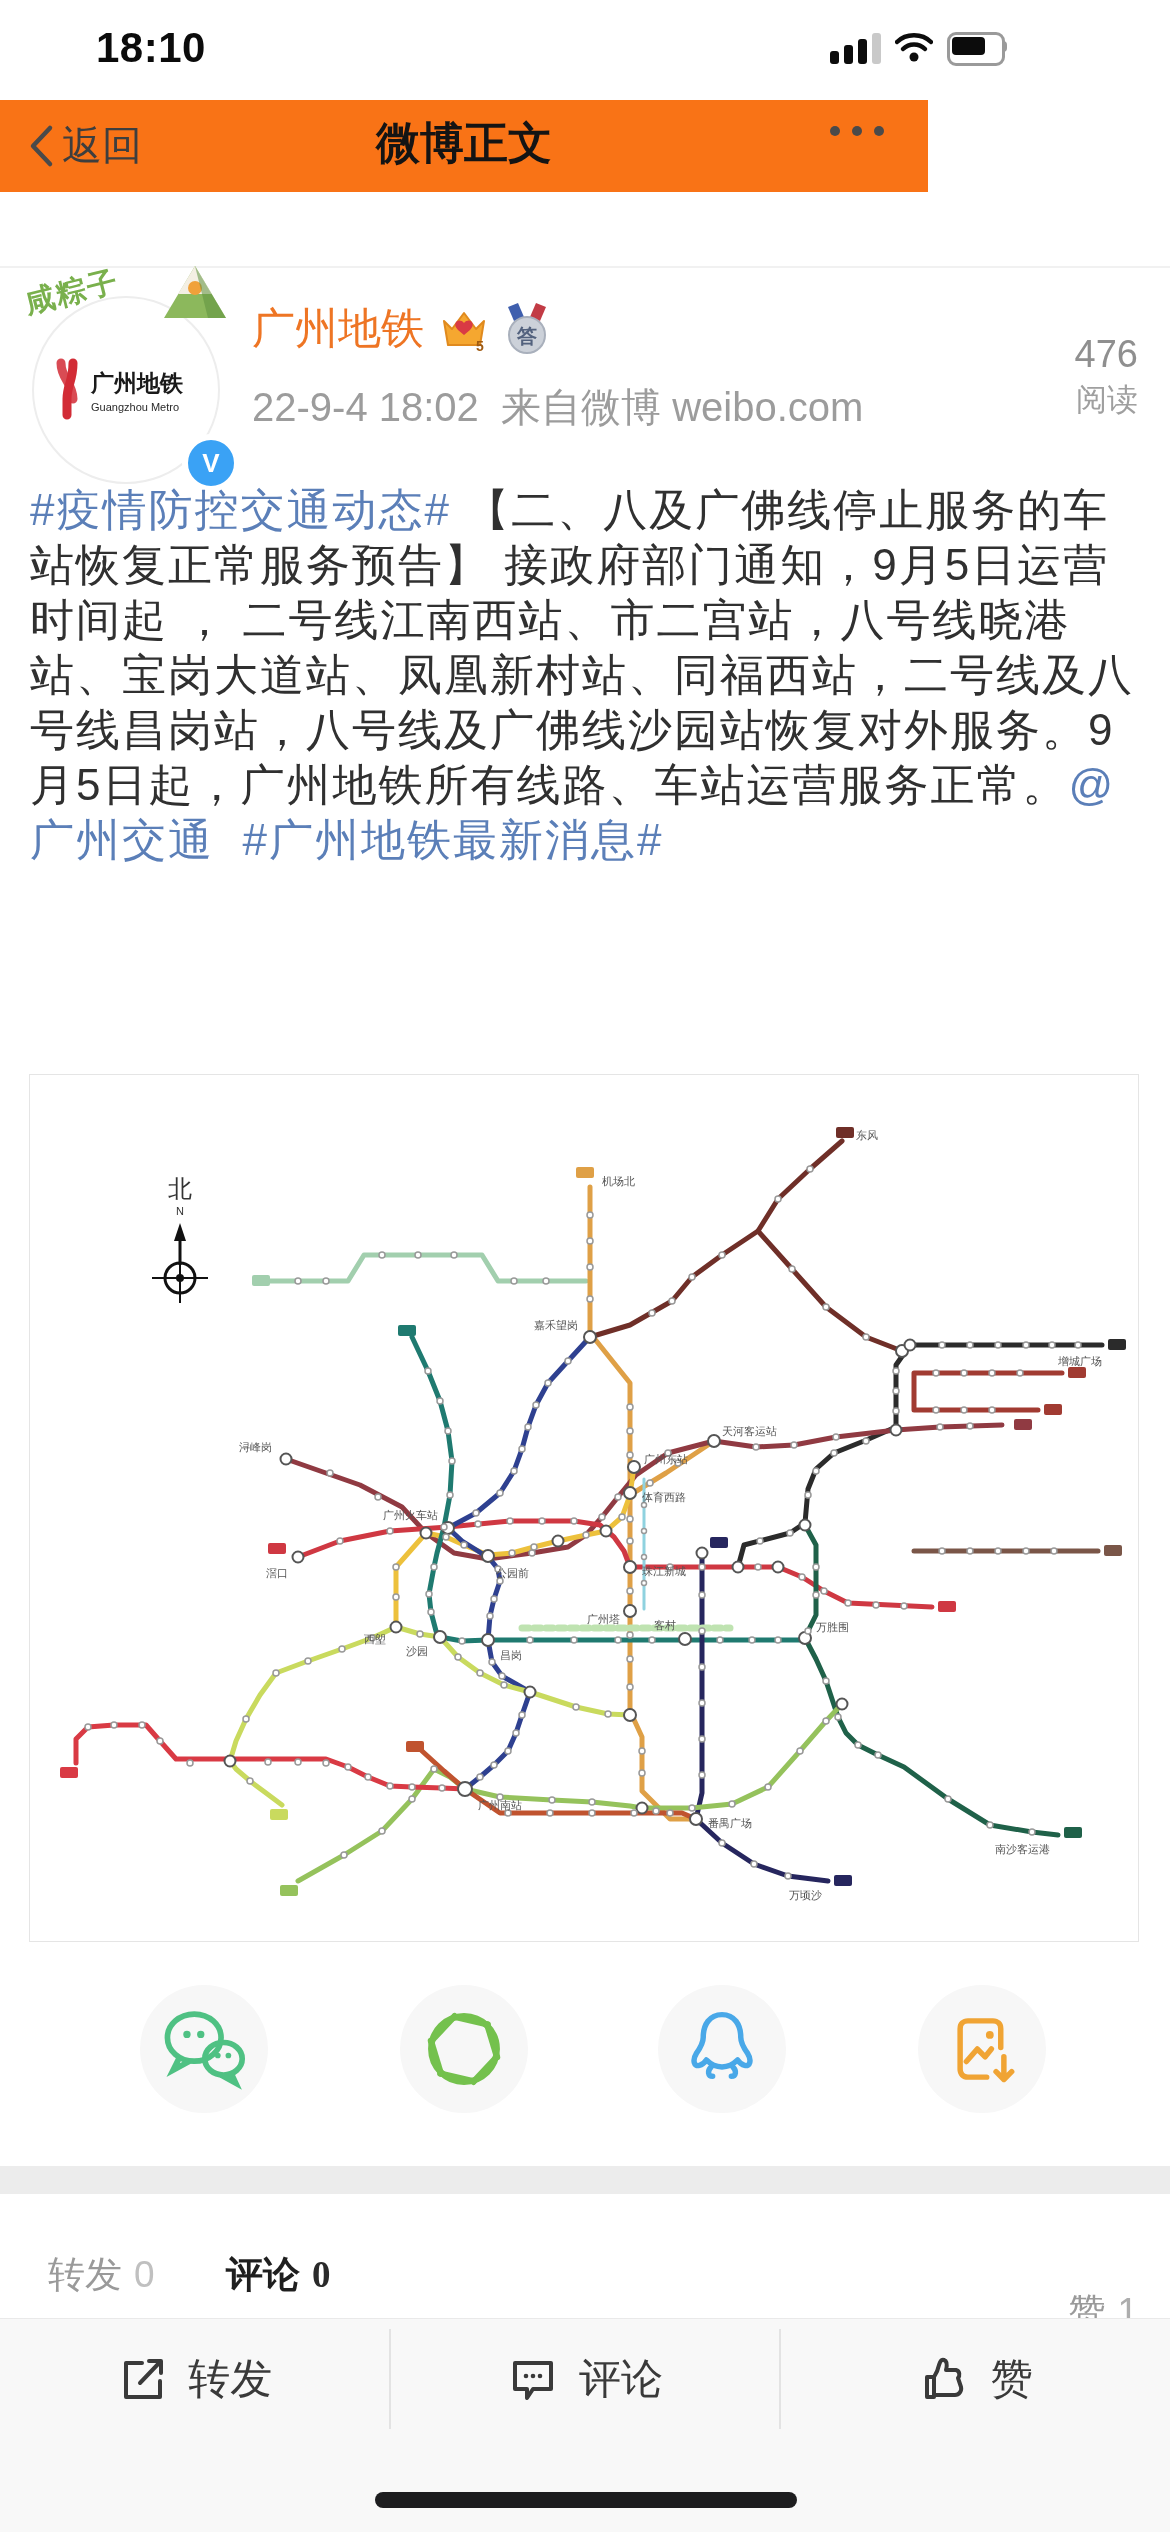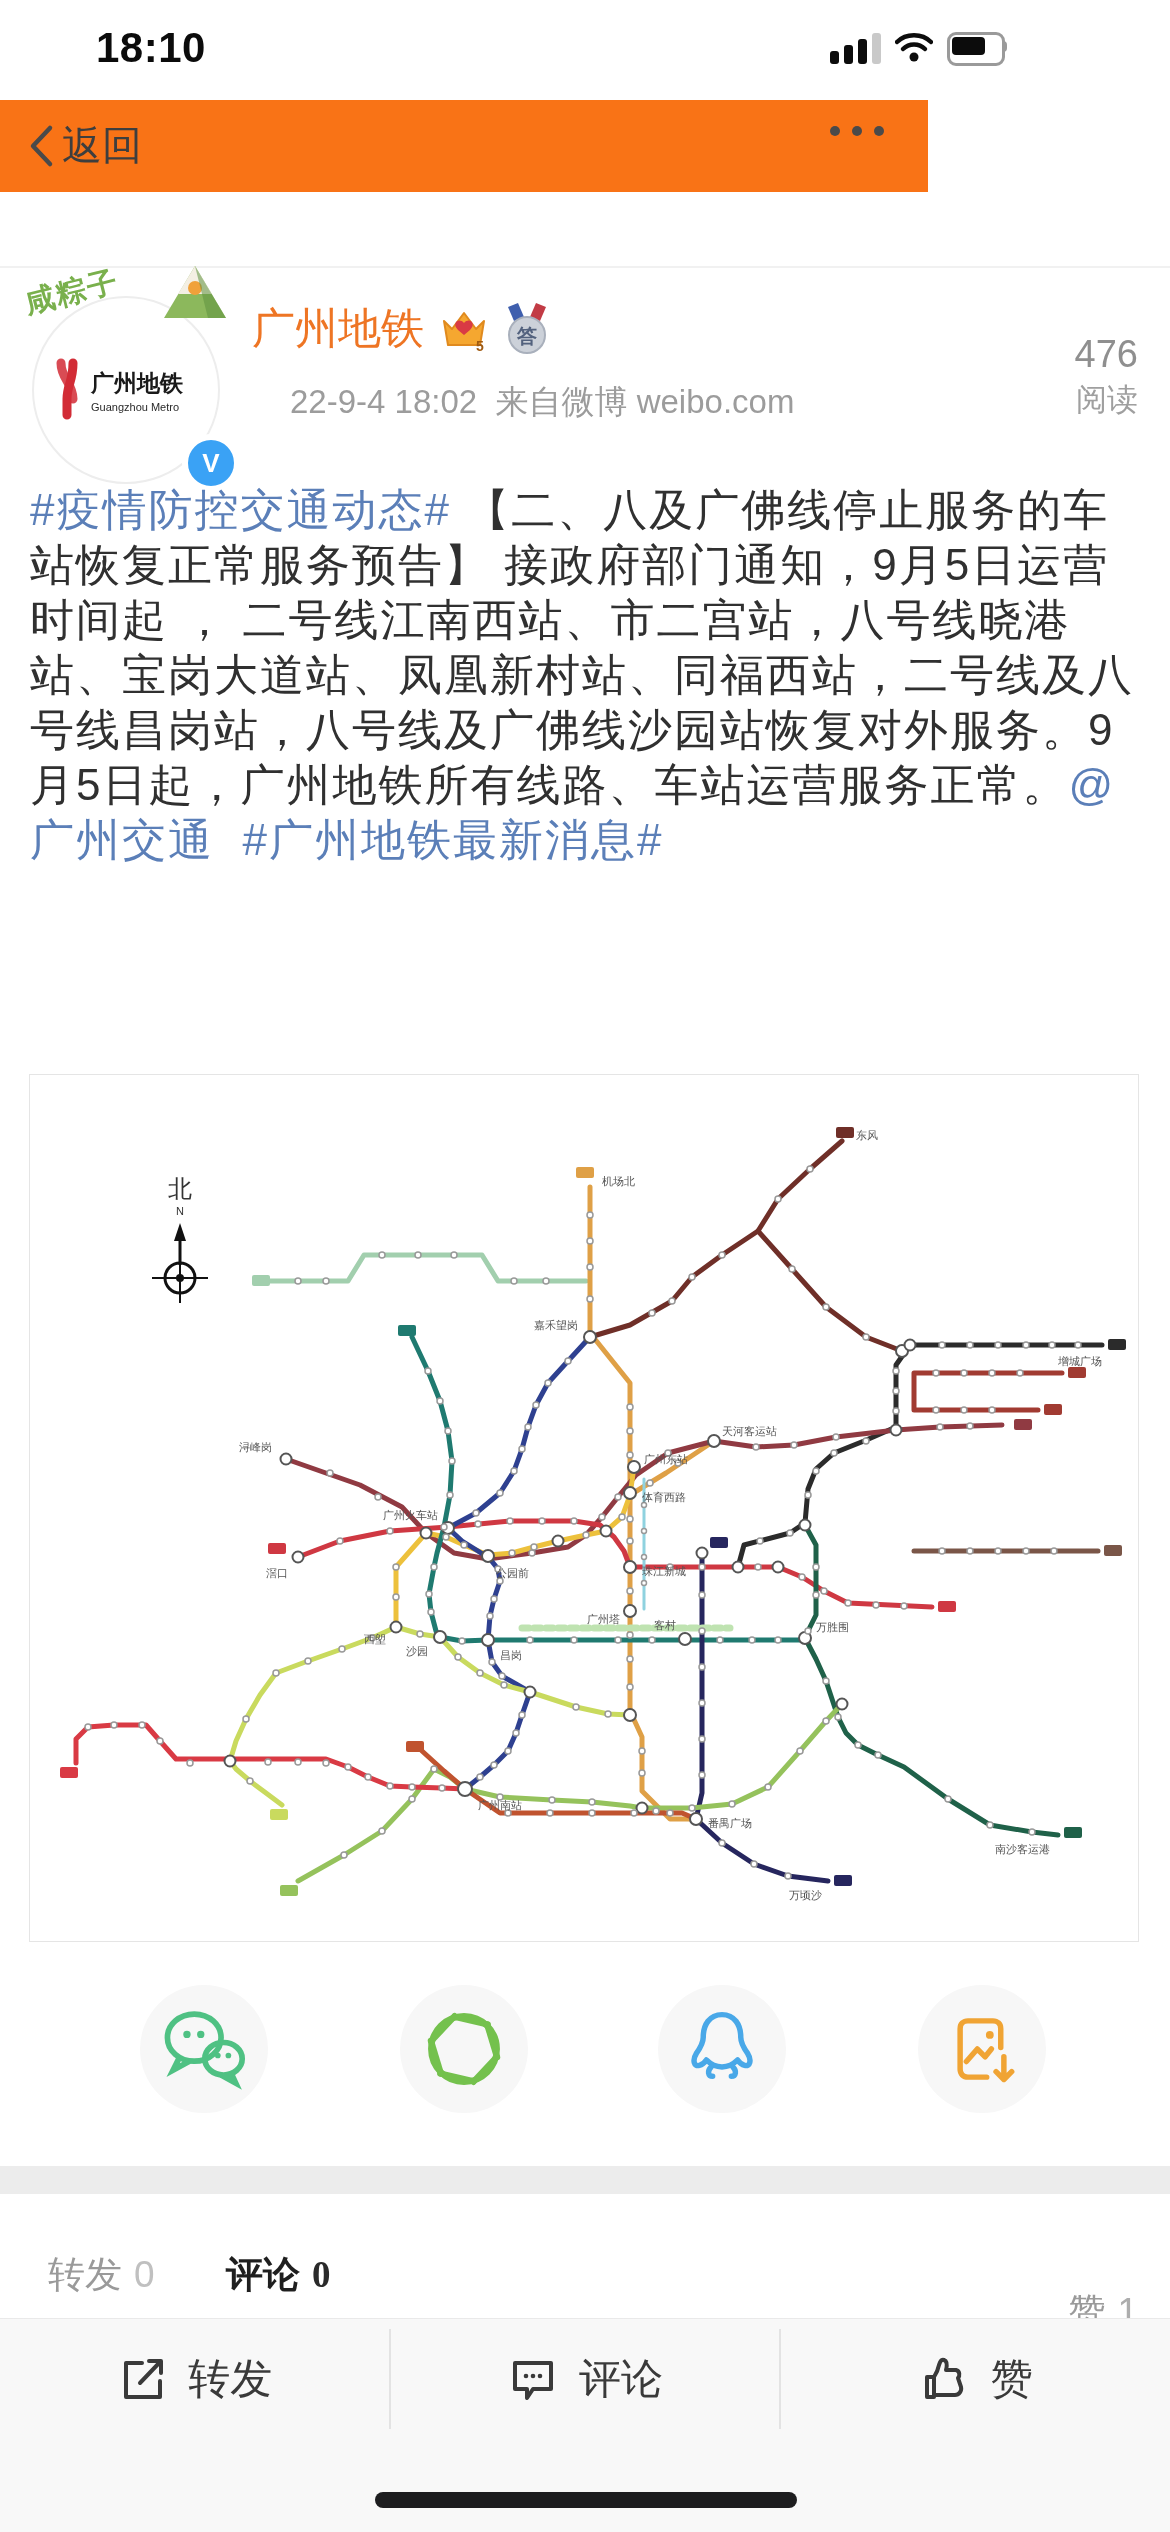--- a/index.html
+++ b/index.html
@@ -27,21 +27,21 @@
   .top-sep{position:absolute;top:266px;left:0;width:1170px;height:2px;background:#f1f1f1;}
   
   .avatar-wrap{position:absolute;left:32px;top:296px;width:188px;height:188px;}
   .avatar{position:absolute;left:0;top:0;width:184px;height:184px;border-radius:50%;background:#fff;border:2px solid #ededed;
           display:flex;align-items:center;justify-content:center;cursor:pointer;}
   .pendant-text{position:absolute;left:-8px;top:-24px;color:#79b04c;font-size:30px;font-weight:700;transform:rotate(-14deg);letter-spacing:2px;}
   .verified{position:absolute;left:150px;top:138px;width:46px;height:46px;border-radius:50%;background:#3aa2f5;border:6px solid #fff;
             color:#fff;font-size:26px;font-weight:700;display:flex;align-items:center;justify-content:center;}
   .author-line{position:absolute;left:252px;top:300px;display:flex;align-items:center;gap:14px;}
   .author-name{font-size:43px;color:#ee7524;font-weight:500;cursor:pointer;}
-  .post-meta{position:absolute;left:252px;top:380px;font-size:33px;color:#9c9c9c;margin-left:38px;}
+  .post-meta{position:absolute;left:252px;top:380px;font-size:40px;color:#9c9c9c;}
   .reads{position:absolute;right:32px;top:300px;text-align:right;color:#8f8f8f;line-height:46px;}
   .reads .cnt{font-size:38px;margin-top:31px;}
   .reads .lbl{font-size:31px;color:#9f9f9f;}
   
   .content{position:absolute;left:30px;top:482px;width:1112px;font-size:44px;line-height:55px;color:#303030;letter-spacing:2px;word-break:break-all;}
   .content .link{color:#5b7fb8;cursor:pointer;}
   
   .post-image{position:absolute;left:29px;top:1074px;width:1110px;height:868px;background:#fff;border:1px solid #e5e5e5;box-sizing:border-box;cursor:pointer;}
   .post-image svg{display:block;}
   .mline{fill:none;stroke-linecap:round;stroke-linejoin:round;}
@@ -92,20 +92,21 @@
   </div>
 </div>
 
 <div class="nav-bar">
   <div class="nav-back">
     <svg width="26" height="44" viewBox="0 0 26 44">
       <path d="M22 4 L5 22 L22 40" stroke="#4a4a4a" stroke-width="4.5" fill="none" stroke-linecap="round" stroke-linejoin="round"></path>
     </svg>
     <span>返回</span>
   </div>
+  <div class="nav-title">微博正文</div>
   <div class="nav-more">
       <i></i>
       <i></i>
       <i></i>
     </div>
 </div>
 <div class="top-sep"></div>
 
 <div class="avatar-wrap">
   <div class="avatar">

